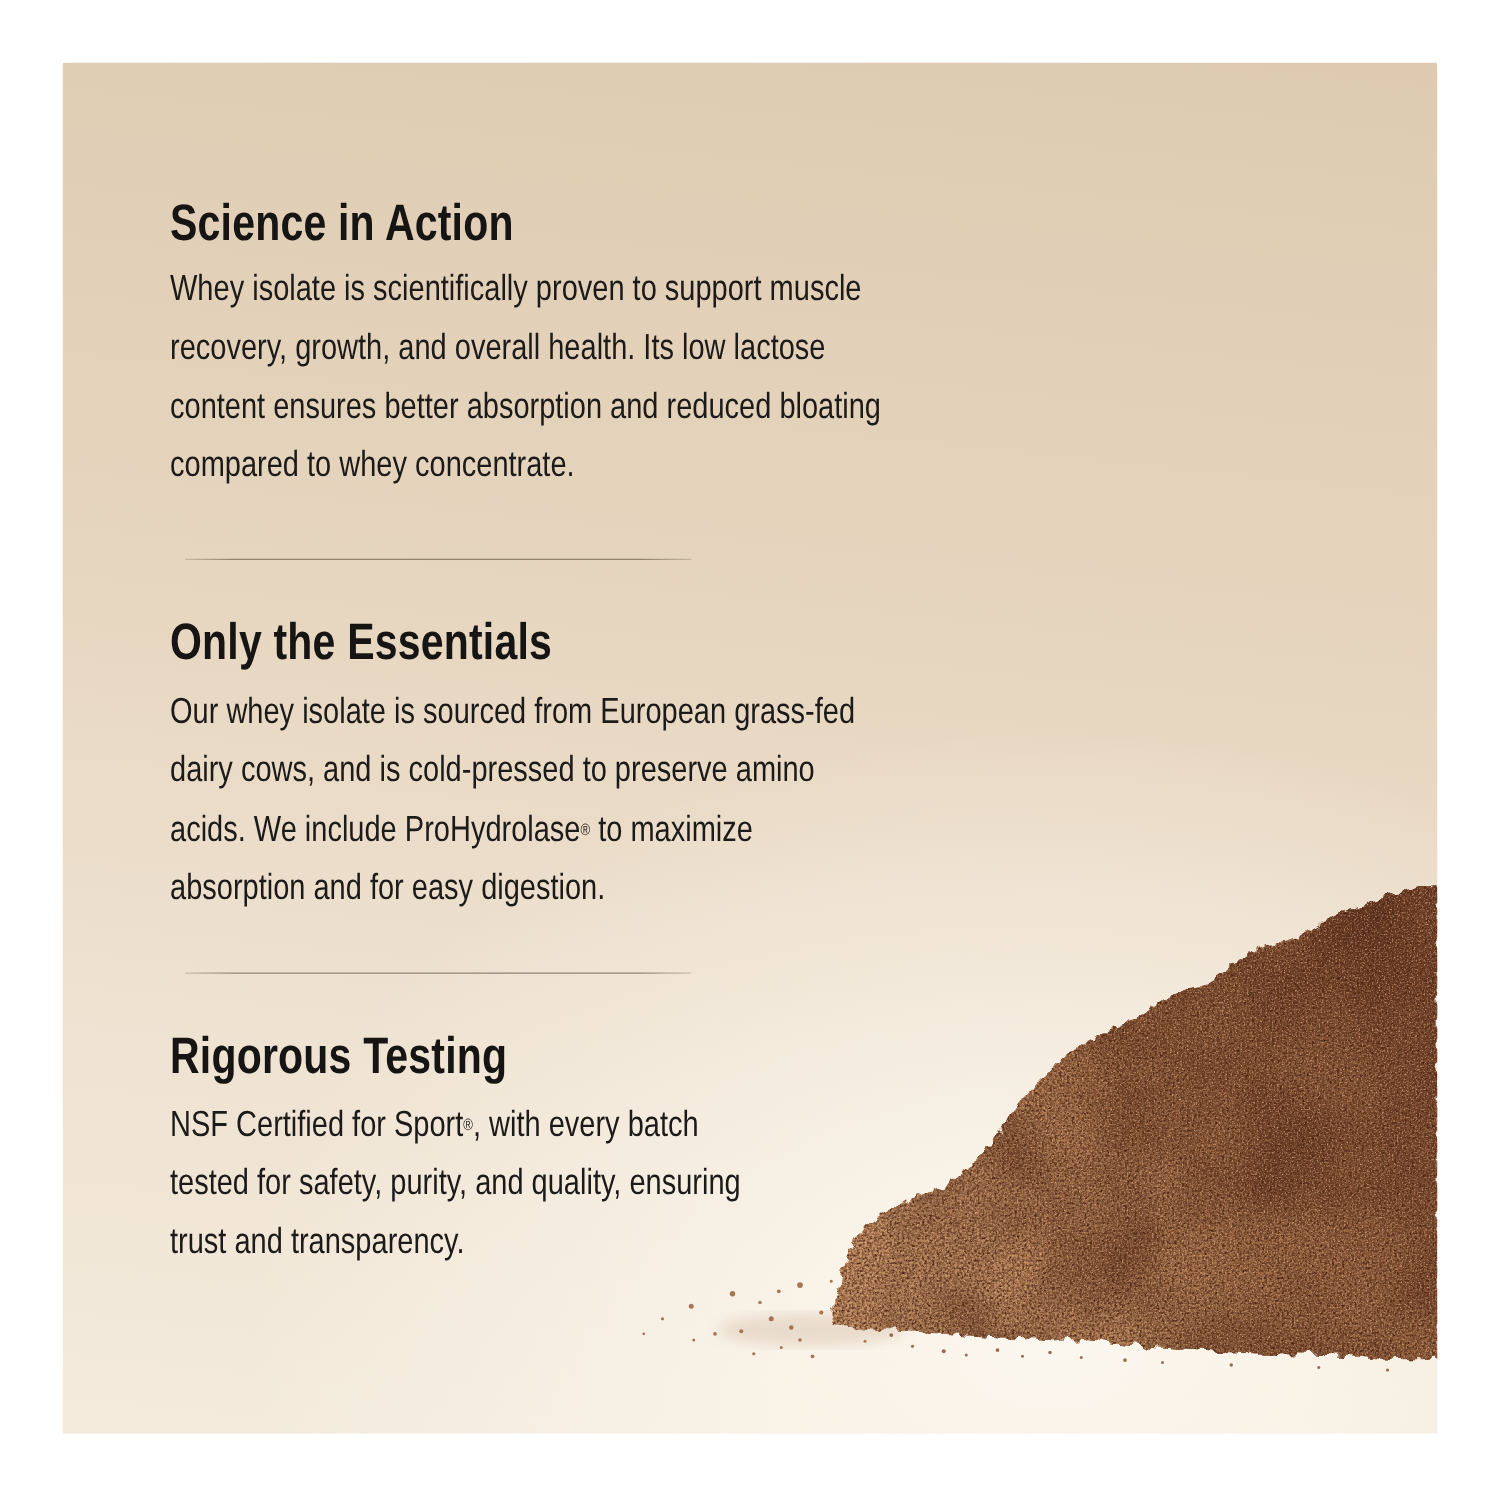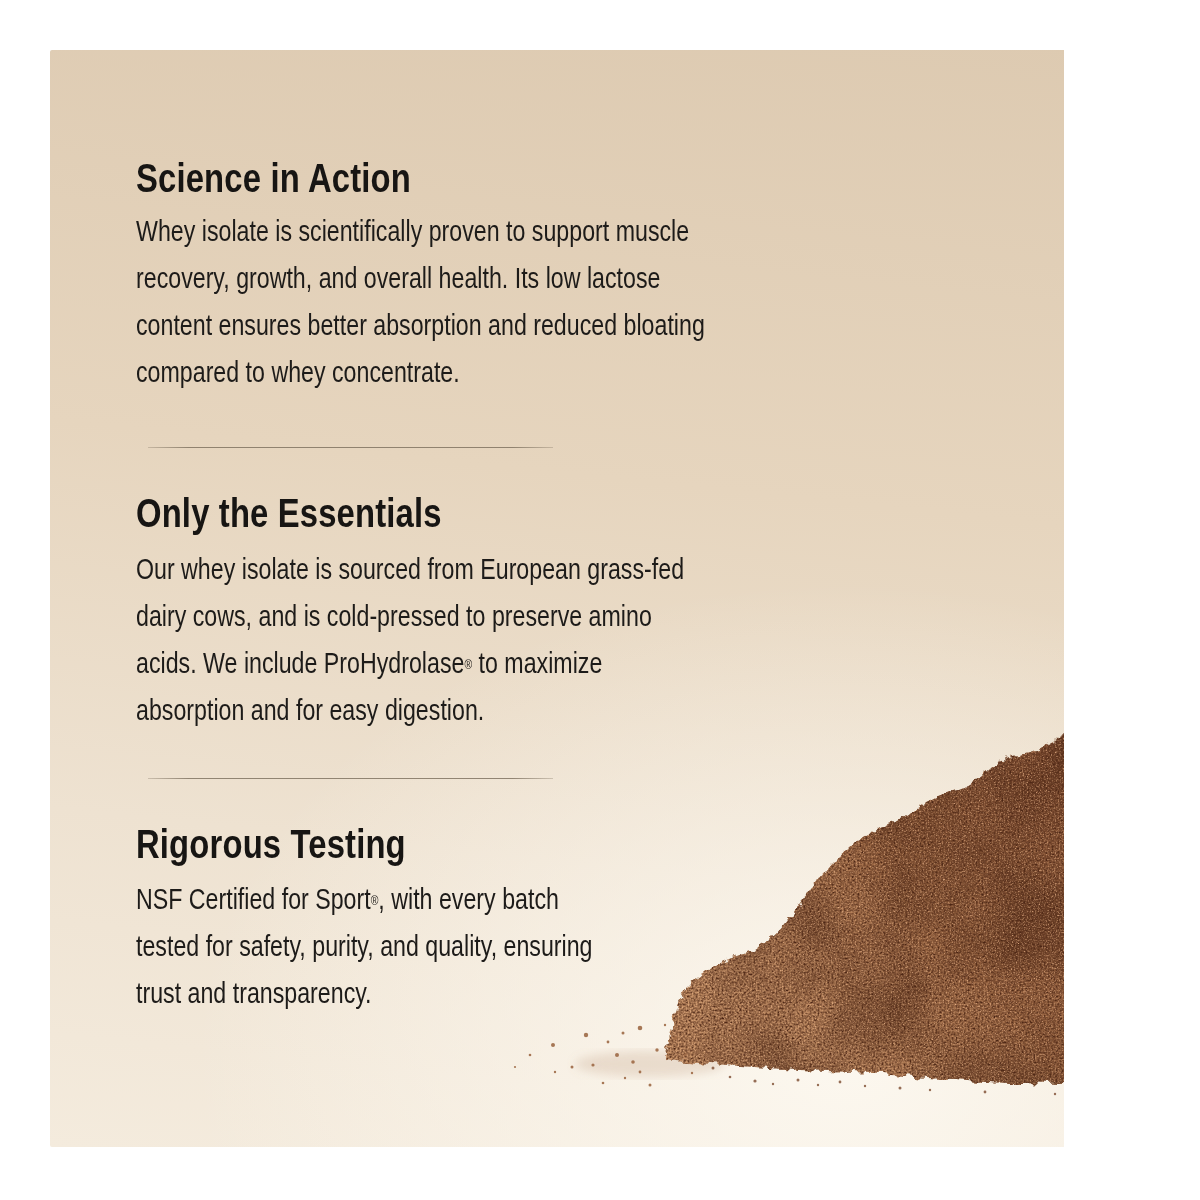--- a/index.html
+++ b/index.html
@@ -1,16 +1,16 @@
 <!DOCTYPE html>
 <html><head>
 <meta charset="utf-8">
 <style>
   html,body{margin:0;padding:0;background:#ffffff;}
-  .page{position:relative;width:1064px;height:1200px;background:#ffffff;overflow:hidden;
+  .page{position:relative;width:1200px;height:1200px;background:#ffffff;overflow:hidden;
         font-family:"Liberation Sans",sans-serif;}
   .canvas{position:absolute;left:50px;top:50px;width:1100px;height:1097px;border-radius:2px;overflow:hidden;
     background:
       radial-gradient(95% 70% at 72% 92%, rgba(253,249,241,.92) 0%, rgba(253,249,241,0) 62%),
       linear-gradient(186deg,#ddcab1 0%,#e6d5be 40%,#eee2d1 72%,#f4ebdd 100%);}
   .heading{position:absolute;left:86px;margin:0;font-weight:600;font-size:41px;line-height:41px;
     color:#171513;transform:scaleX(.8);transform-origin:0 0;white-space:nowrap;letter-spacing:.2px;}
   .body{position:absolute;left:86px;font-weight:400;font-size:29px;line-height:47px;color:#1d1b19;
     transform:scaleX(.8);transform-origin:0 0;white-space:nowrap;}
   .body .line{height:47px;}

